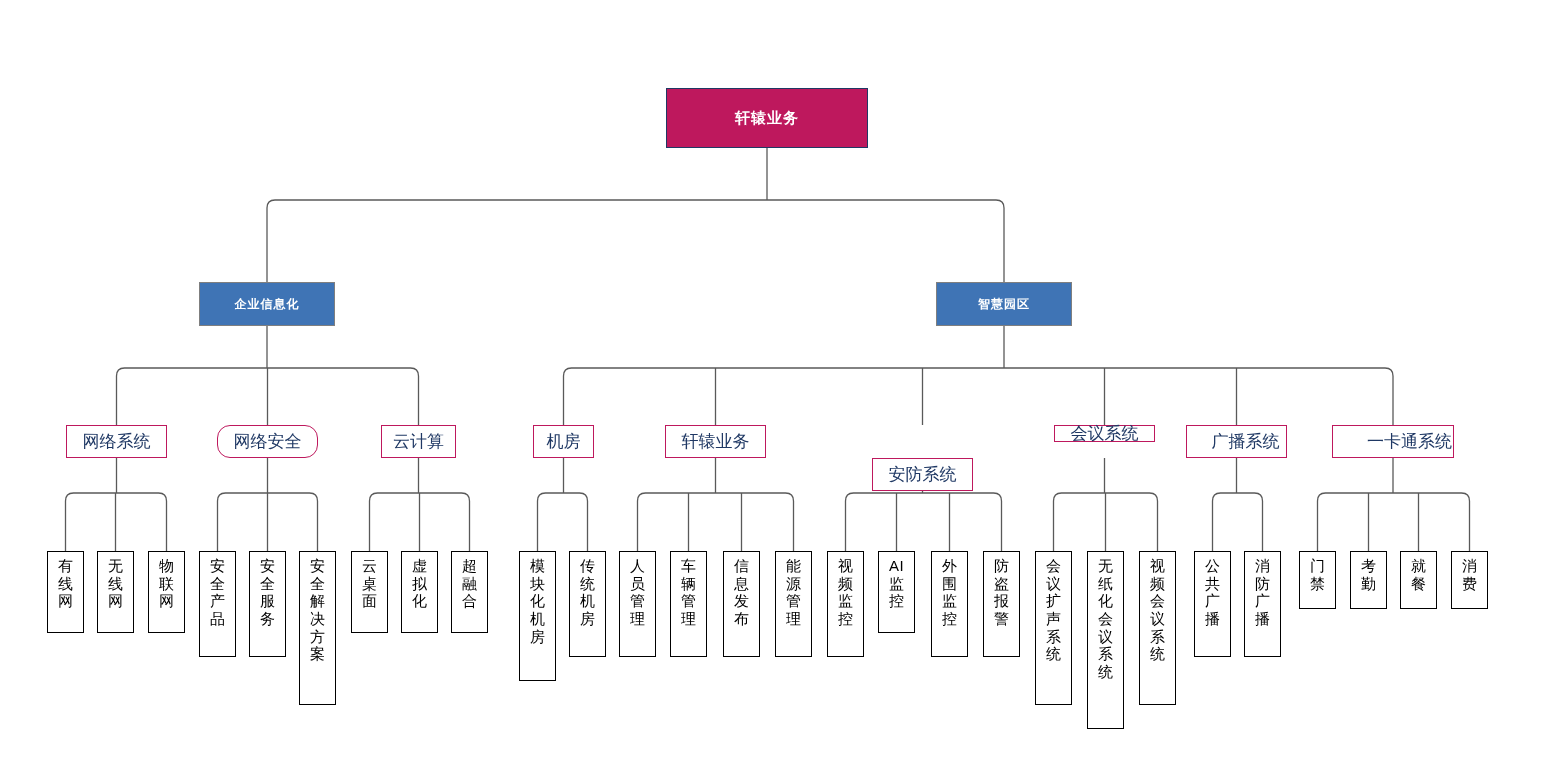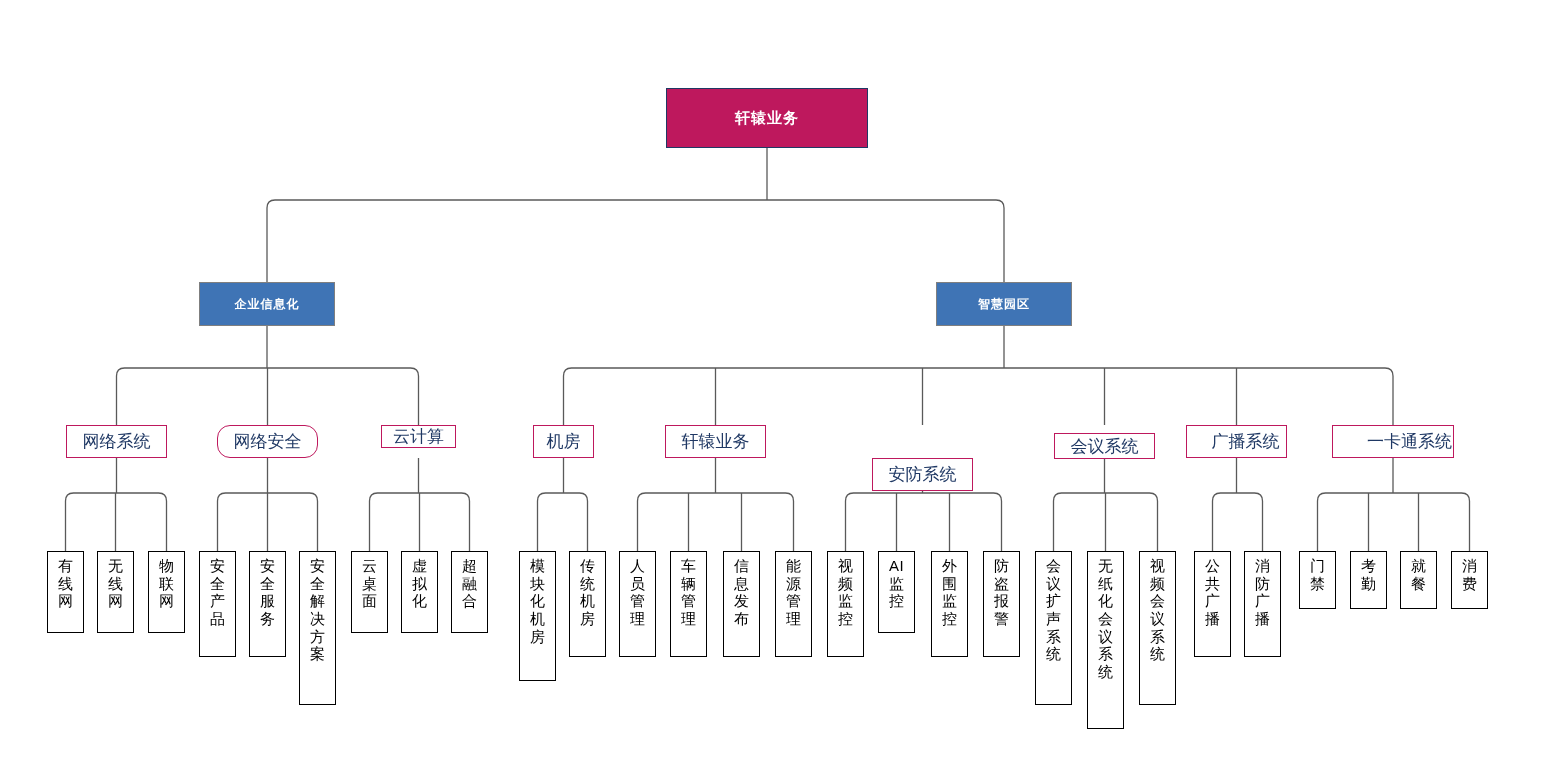--- a/index.html
+++ b/index.html
@@ -163,33 +163,33 @@
       </div>
       <div class="node lvl1" style="left: 936px; top: 282px; width: 136px; height: 44px;">
         <span>智慧园区</span>
       </div>
       <div class="node lvl2" style="left: 66px; top: 425px; width: 101px; height: 33px;">
         <span>网络系统</span>
       </div>
       <div class="node lvl2" style="left: 217px; top: 425px; width: 101px; height: 33px; border-radius: 13px;">
         <span>网络安全</span>
       </div>
-      <div class="node lvl2" style="left: 381px; top: 425px; width: 75px; height: 23px;">
+      <div class="node lvl2" style="left: 381px; top: 425px; width: 75px; height: 33px;">
         <span>云计算</span>
       </div>
       <div class="node lvl2" style="left: 533px; top: 425px; width: 61px; height: 33px;">
         <span>机房</span>
       </div>
       <div class="node lvl2" style="left: 665px; top: 425px; width: 101px; height: 33px;">
         <span>轩辕业务</span>
       </div>
       <div class="node lvl2" style="left: 872px; top: 425px; width: 101px; height: 33px; margin-top: 33px;">
         <span>安防系统</span>
       </div>
-      <div class="node lvl2" style="left: 1054px; top: 425px; width: 101px; height: 26px; margin-top: 8px;">
+      <div class="node lvl2" style="left: 1054px; top: 425px; width: 101px; height: 17px;">
         <span>会议系统</span>
       </div>
       <div class="node lvl2" style="left: 1186px; top: 425px; width: 101px; height: 33px; padding-left: 18px;">
         <span>广播系统</span>
       </div>
       <div class="node lvl2" style="left: 1332px; top: 425px; width: 122px; height: 33px; padding-left: 33px;">
         <span>一卡通系统</span>
       </div>
       <div class="node lvl3" style="left: 47px; top: 551px; width: 37px; height: 82px;">
         <span class="vtext">

